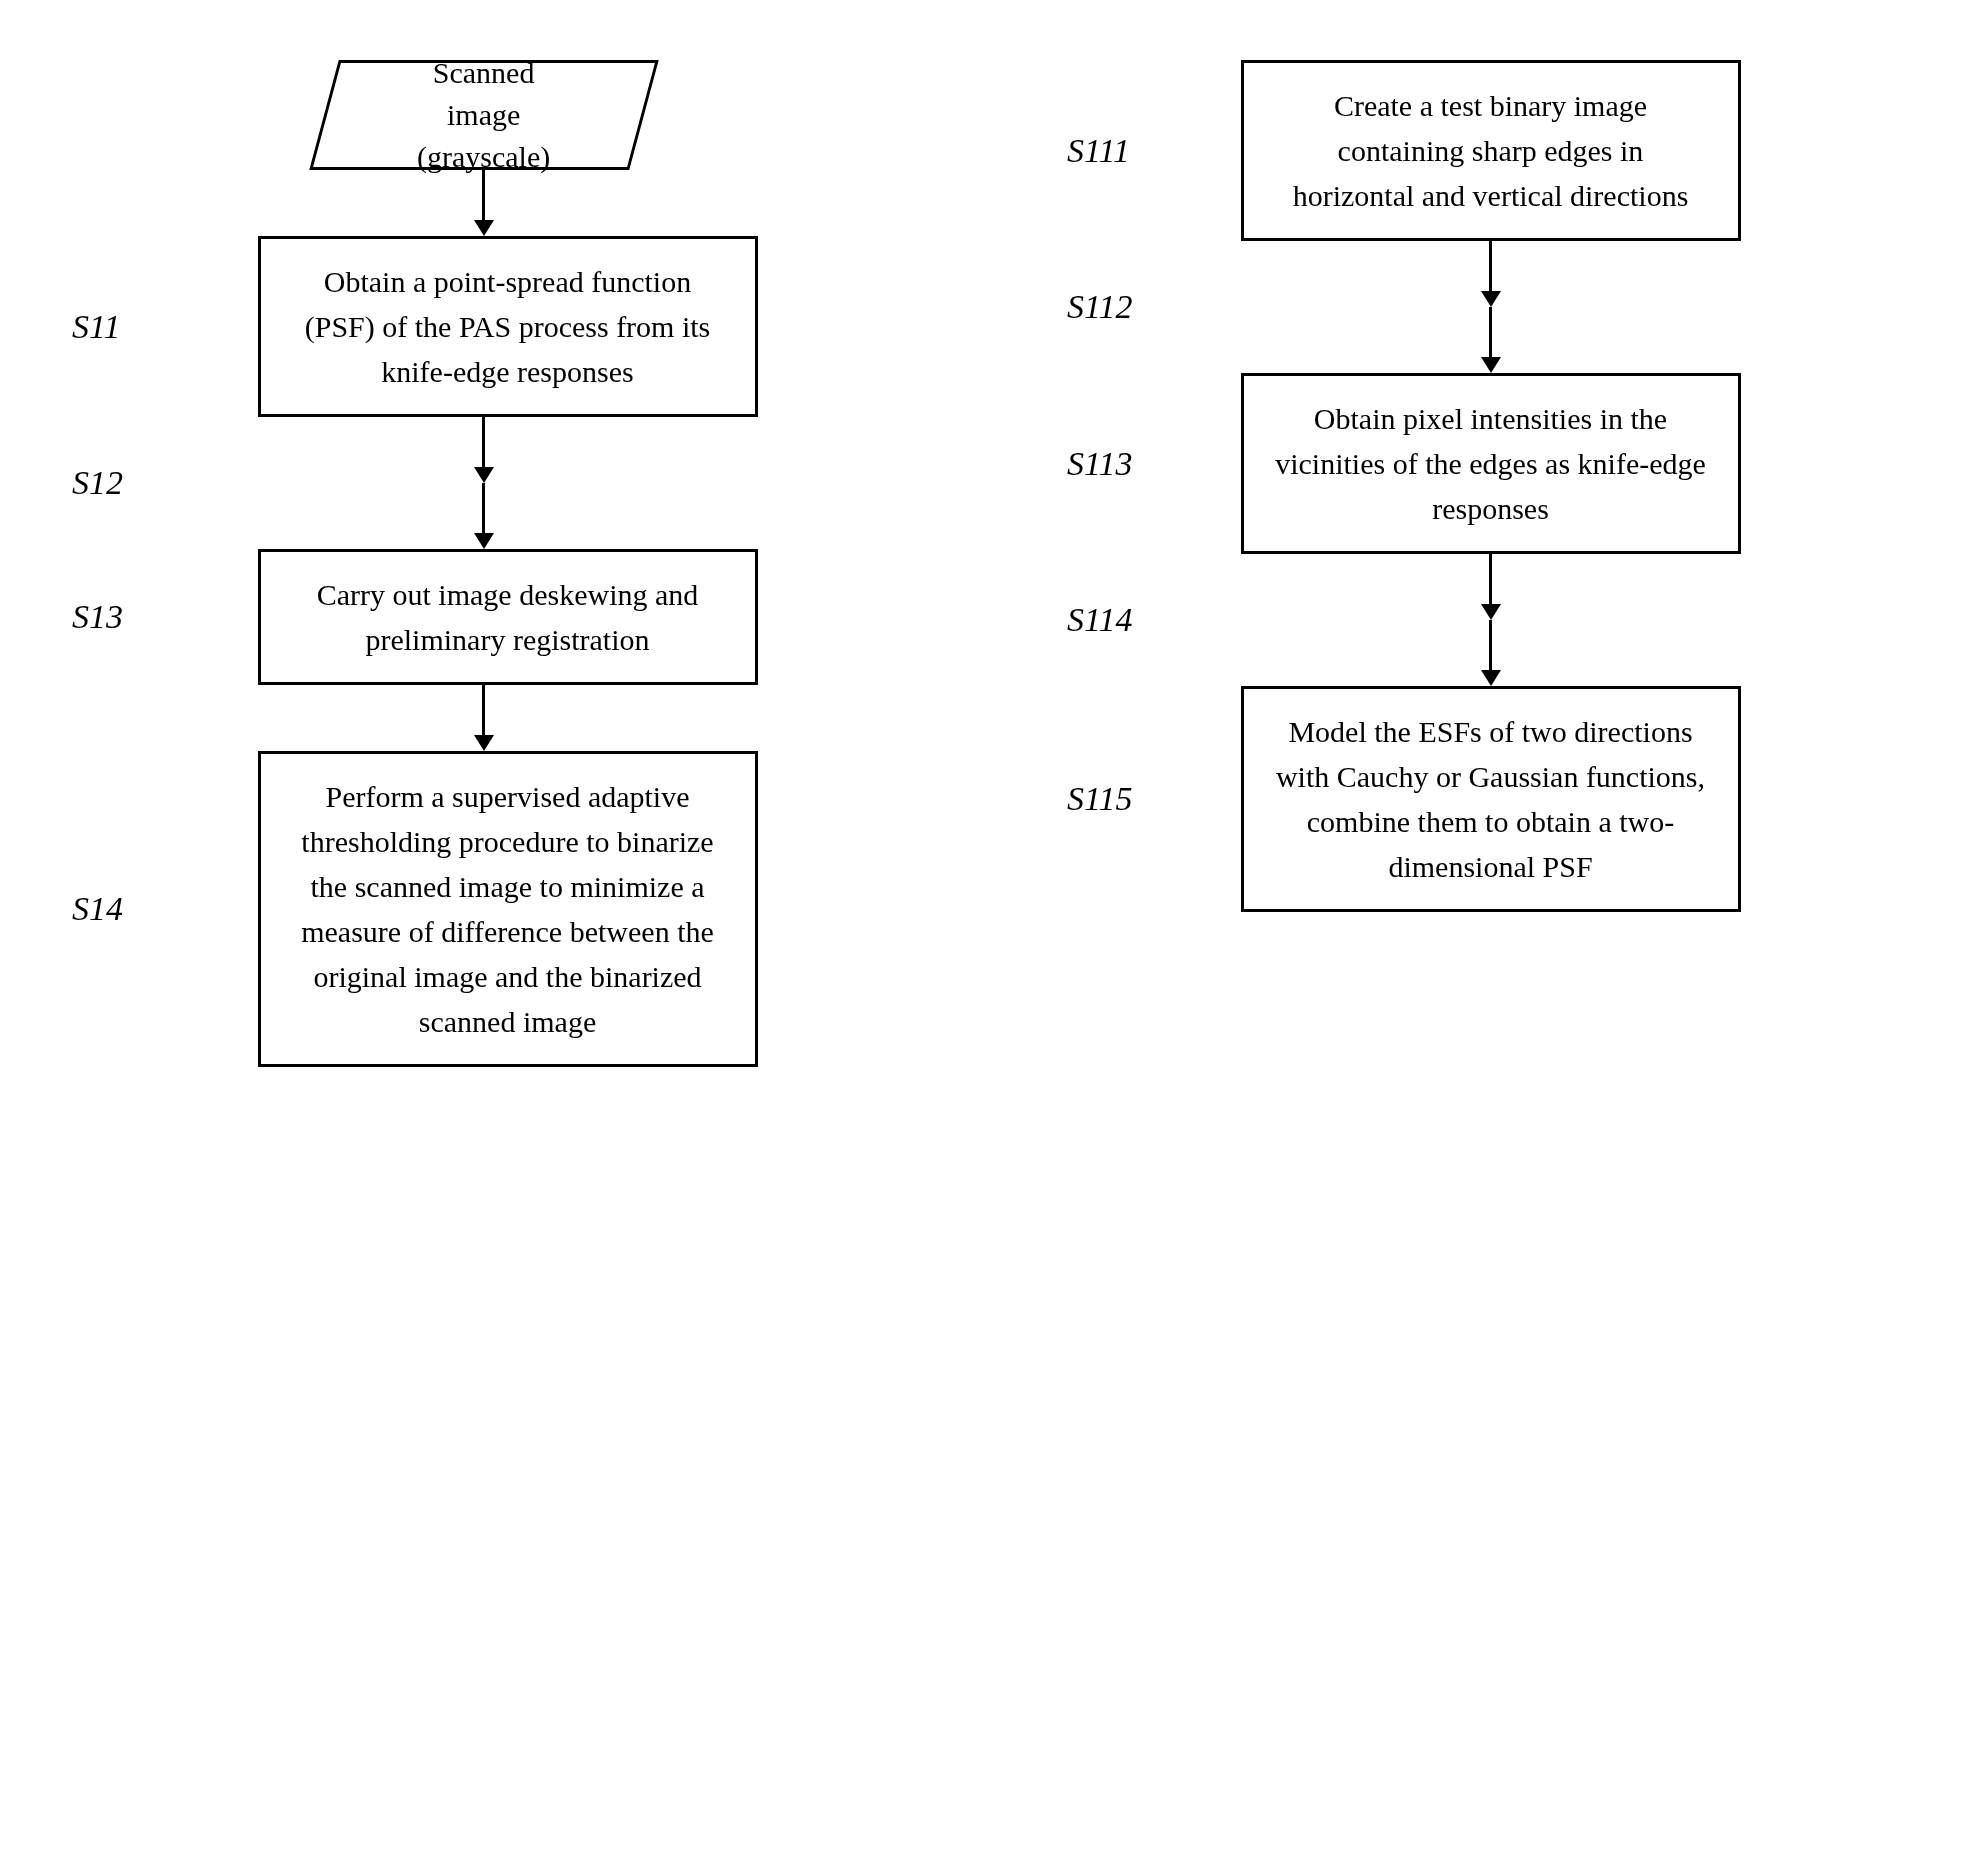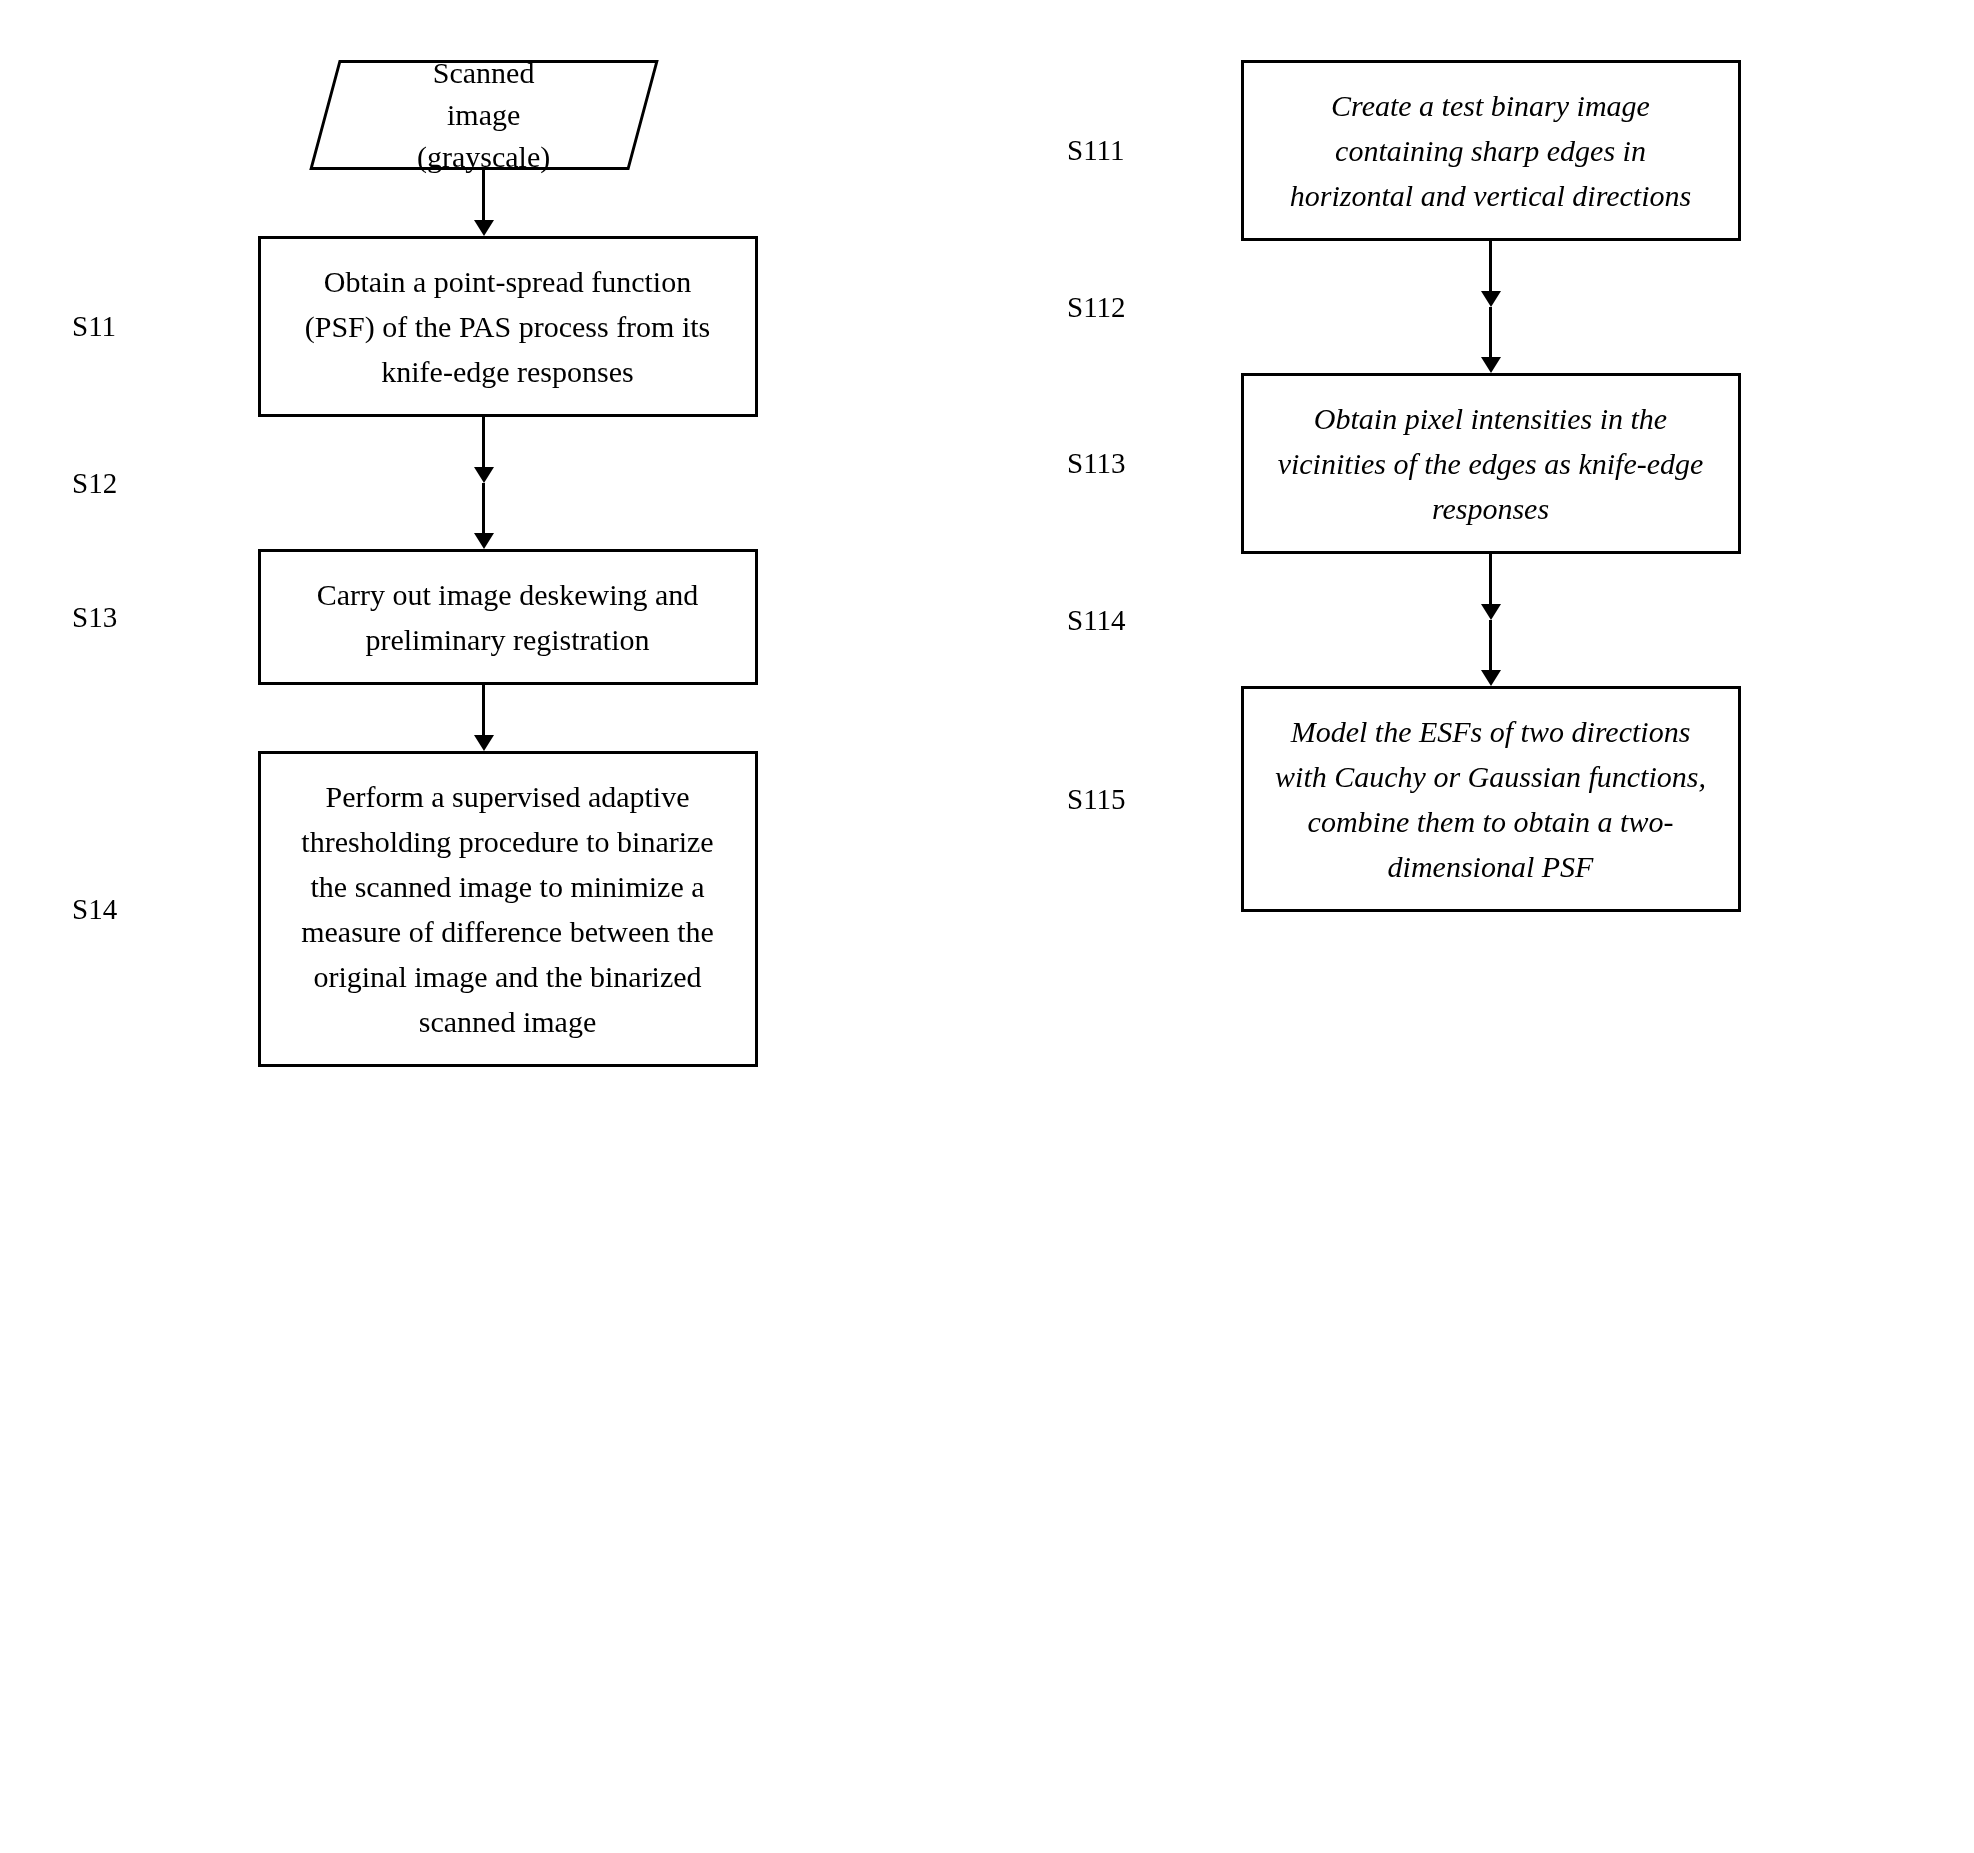--- a/index.html
+++ b/index.html
@@ -55,21 +55,20 @@
       font-size: 30px;
       line-height: 1.5;
       position: relative;
     }
     .left-col .rect-box {
       width: 500px;
       margin-left: 48px;
     }
     .right-col .rect-box {
       width: 500px;
-      font-style: italic;
     }
     
     .arrow-down {
       display: flex;
       flex-direction: column;
       align-items: center;
       margin: 0;
     }
     .arrow-line {
       width: 3px;
@@ -86,21 +85,22 @@
     
     .step-wrapper {
       display: flex;
       flex-direction: row;
       align-items: center;
       position: relative;
       width: 100%;
       justify-content: center;
     }
     .step-label {
-      font-size: 29px;
+      font-size: 34px;
+      font-style: italic;
       position: absolute;
       left: 50px;
     }
     .left-col .step-label {
       left: 32px;
     }
     .right-col .step-label {
       left: 20px;
     }
   </style>

